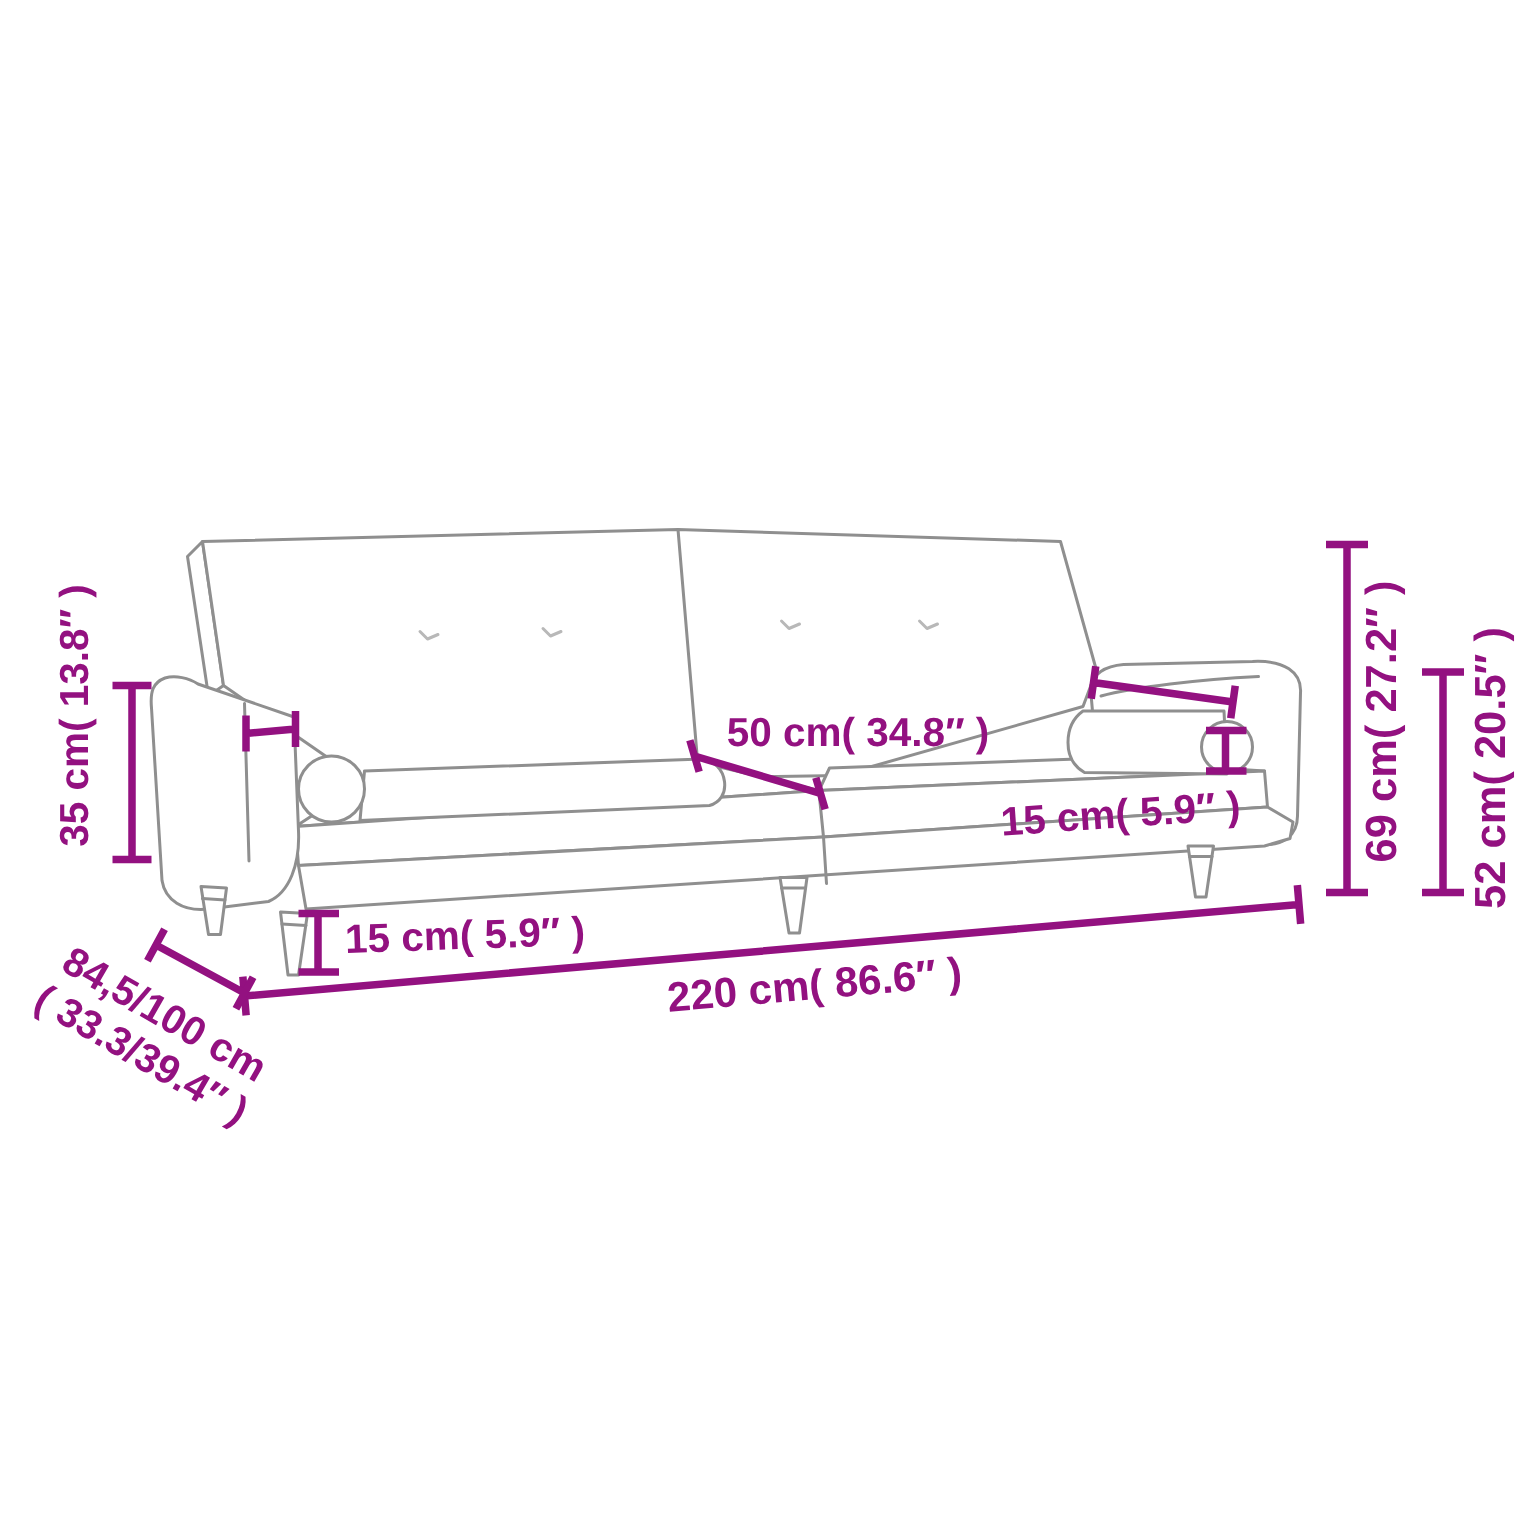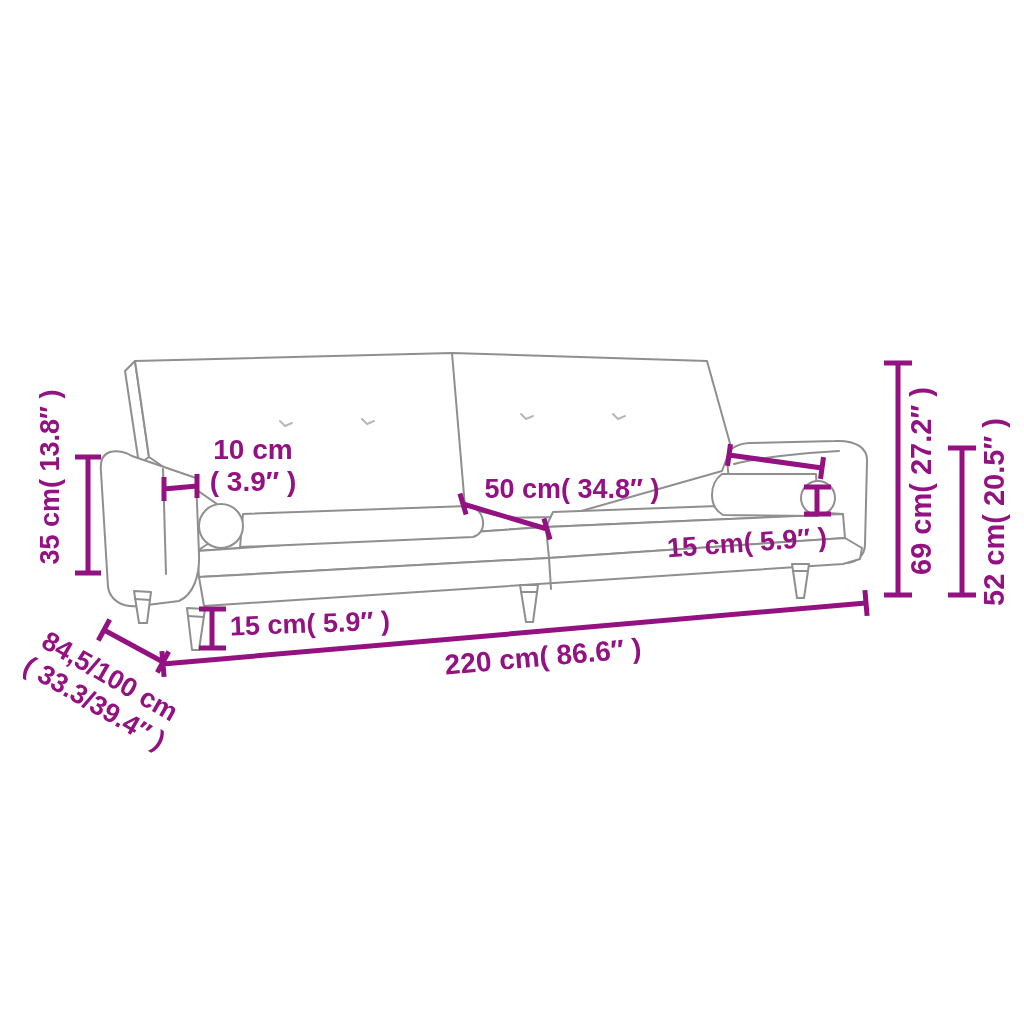--- a/index.html
+++ b/index.html
@@ -94,24 +94,20 @@
       <path d="M104,630 L163,662 M109.7,619.5 L98.3,640.5 M168.7,651.5 L157.3,672.5"></path>
 
       <path d="M898,363 V595 M884,363 H912 M884,595 H912"></path>
 
       <path d="M962,448 V595 M948,448 H976 M948,595 H976"></path>
     </g>
   </svg>
 
   <div class="lbl" style="left:50px;top:477px;transform:translate(-50%,-50%) rotate(-90deg);">35 cm( 13.8″ )</div>
 
-  <div class="lbl" style="left:253px;top:466px;font-size:28px;transform:translate(-50%,-50%);">
-    <span class="line">10 cm</span>
-    <span class="line">( 3.9″ )</span>
-  </div>
 
   <div class="lbl" style="left:572px;top:489px;transform:translate(-50%,-50%);">50 cm( 34.8″ )</div>
 
 
   <div class="lbl" style="left:747px;top:543px;transform:translate(-50%,-50%) rotate(-4deg);">15 cm( 5.9″ )</div>
 
   <div class="lbl" style="left:310px;top:624px;transform:translate(-50%,-50%) rotate(-2deg);">15 cm( 5.9″ )</div>
 
   <div class="lbl" style="left:543px;top:657px;font-size:28px;transform:translate(-50%,-50%) rotate(-5deg);">220 cm( 86.6″ )</div>
 

